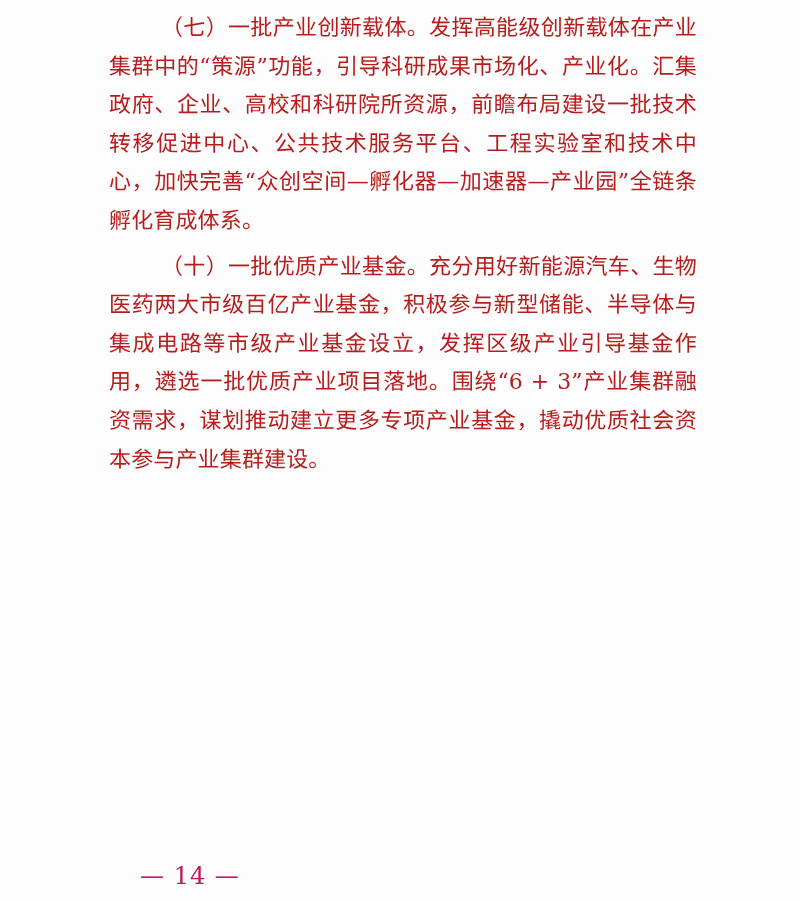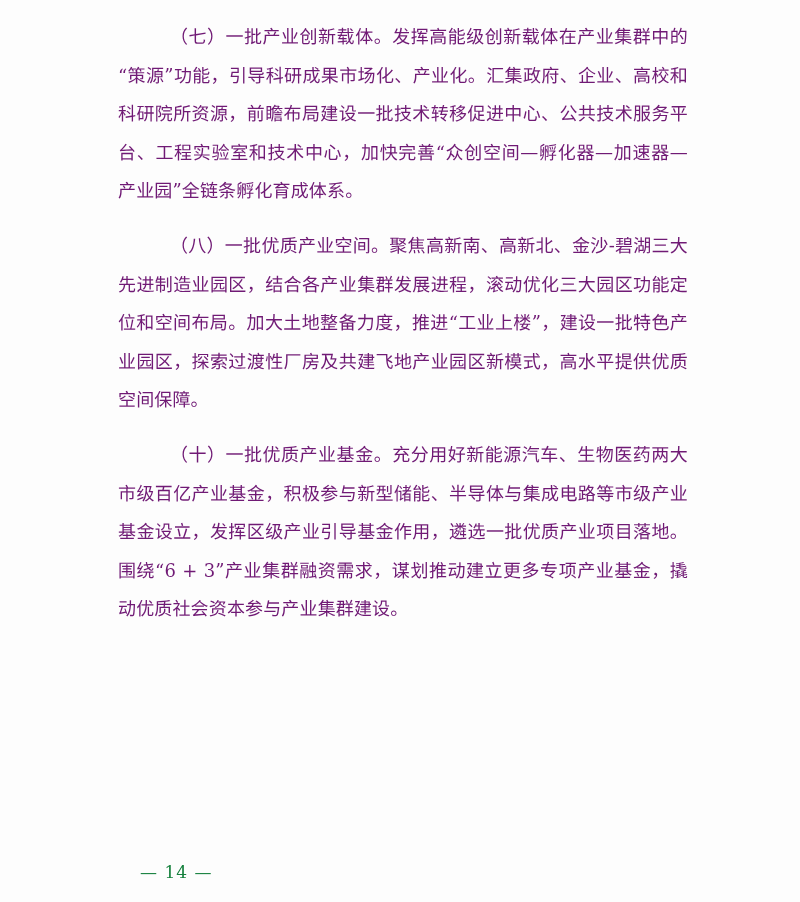--- a/index.html
+++ b/index.html
@@ -19,57 +19,56 @@
     overflow: hidden;
     box-sizing: border-box;
   }
   .page-body {
     position: absolute;
     left: 102px;
     top: 2px;
     width: 602px;
   }
   .para {
-    margin: 16px;
+    margin: 7px;
     font-family: "DejaVu Serif", "Liberation Serif", serif;
-    font-size: 18px;
+    font-size: 22px;
     line-height: 38.6px;
-    color: #701a75;
+    color: #b91c1c;
     text-align: justify;
     text-align-last: left;
     text-justify: inter-character;
     text-indent: 52px;
     letter-spacing: 0.15px;
     word-break: break-all;
     -webkit-font-smoothing: antialiased;
   }
   .page-number {
     position: absolute;
     left: 102px;
     top: 862px;
     width: 602px;
     text-align: left;
     font-family: "DejaVu Serif", "Liberation Serif", serif;
-    font-size: 17px;
-    color: #15803d;
+    font-size: 24px;
+    color: #be185d;
     letter-spacing: 1px;
     padding-left: 38px;
     box-sizing: border-box;
   }
 </style>
 </head>
 <body>
 
 <div class="page">
 
   <div class="page-body">
 
     <p class="para">（七）一批产业创新载体。发挥高能级创新载体在产业集群中的“策源”功能，引导科研成果市场化、产业化。汇集政府、企业、高校和科研院所资源，前瞻布局建设一批技术转移促进中心、公共技术服务平台、工程实验室和技术中心，加快完善“众创空间—孵化器—加速器—产业园”全链条孵化育成体系。</p>
 
-    <p class="para">（八）一批优质产业空间。聚焦高新南、高新北、金沙-碧湖三大先进制造业园区，结合各产业集群发展进程，滚动优化三大园区功能定位和空间布局。加大土地整备力度，推进“工业上楼”，建设一批特色产业园区，探索过渡性厂房及共建飞地产业园区新模式，高水平提供优质空间保障。</p>
 
 
     <p class="para">（十）一批优质产业基金。充分用好新能源汽车、生物医药两大市级百亿产业基金，积极参与新型储能、半导体与集成电路等市级产业基金设立，发挥区级产业引导基金作用，遴选一批优质产业项目落地。围绕“6 + 3”产业集群融资需求，谋划推动建立更多专项产业基金，撬动优质社会资本参与产业集群建设。</p>
 
   </div>
 
   <div class="page-number">— 14 —</div>
 
 </div>
 

